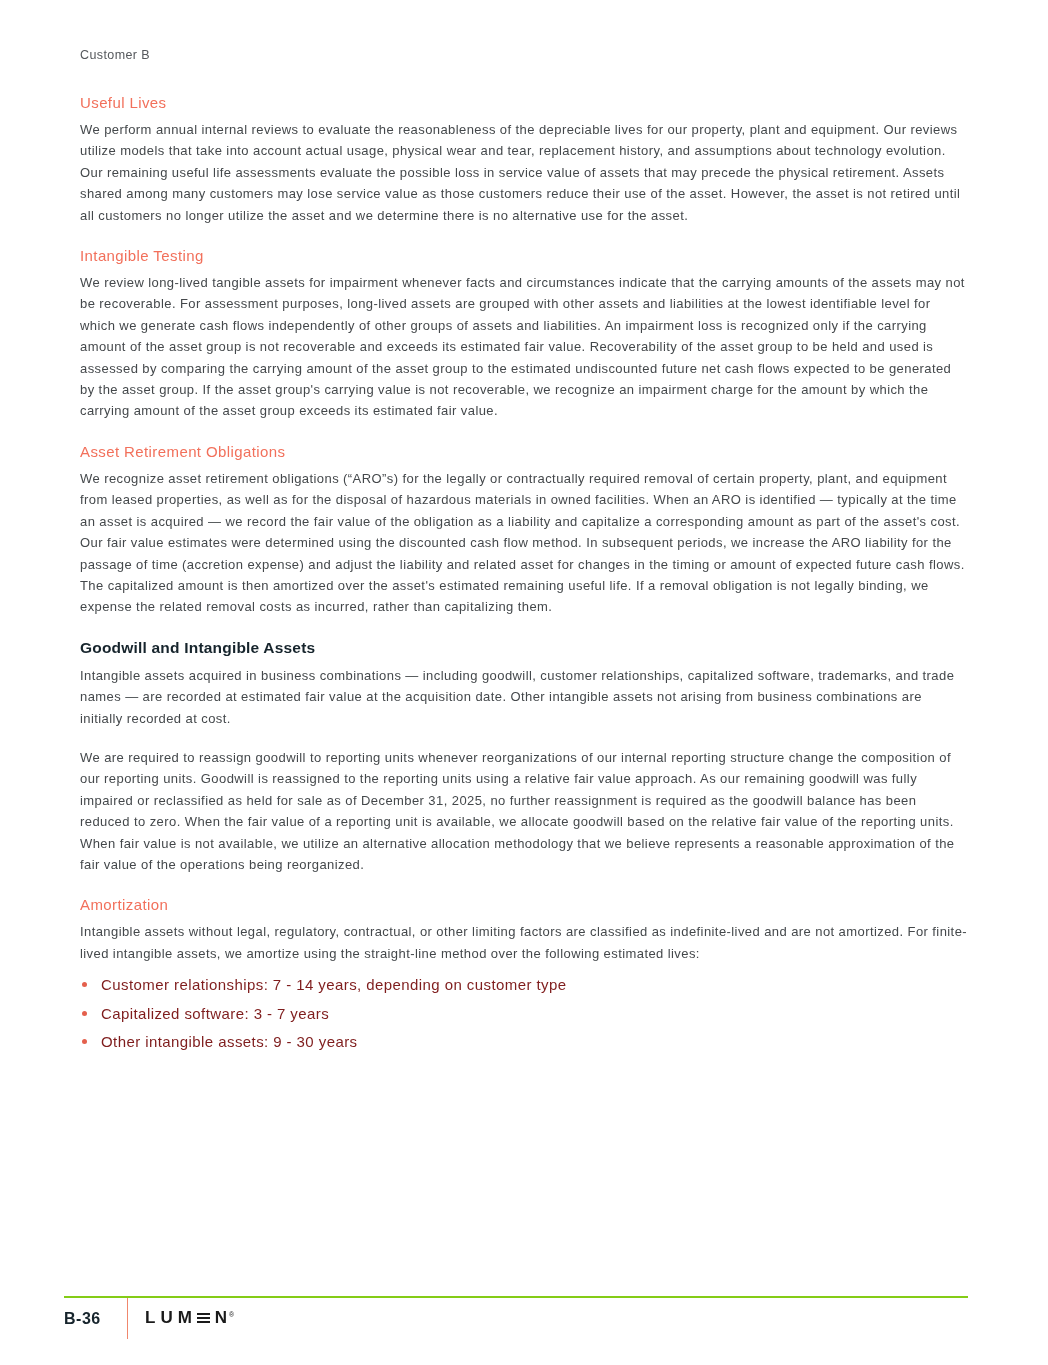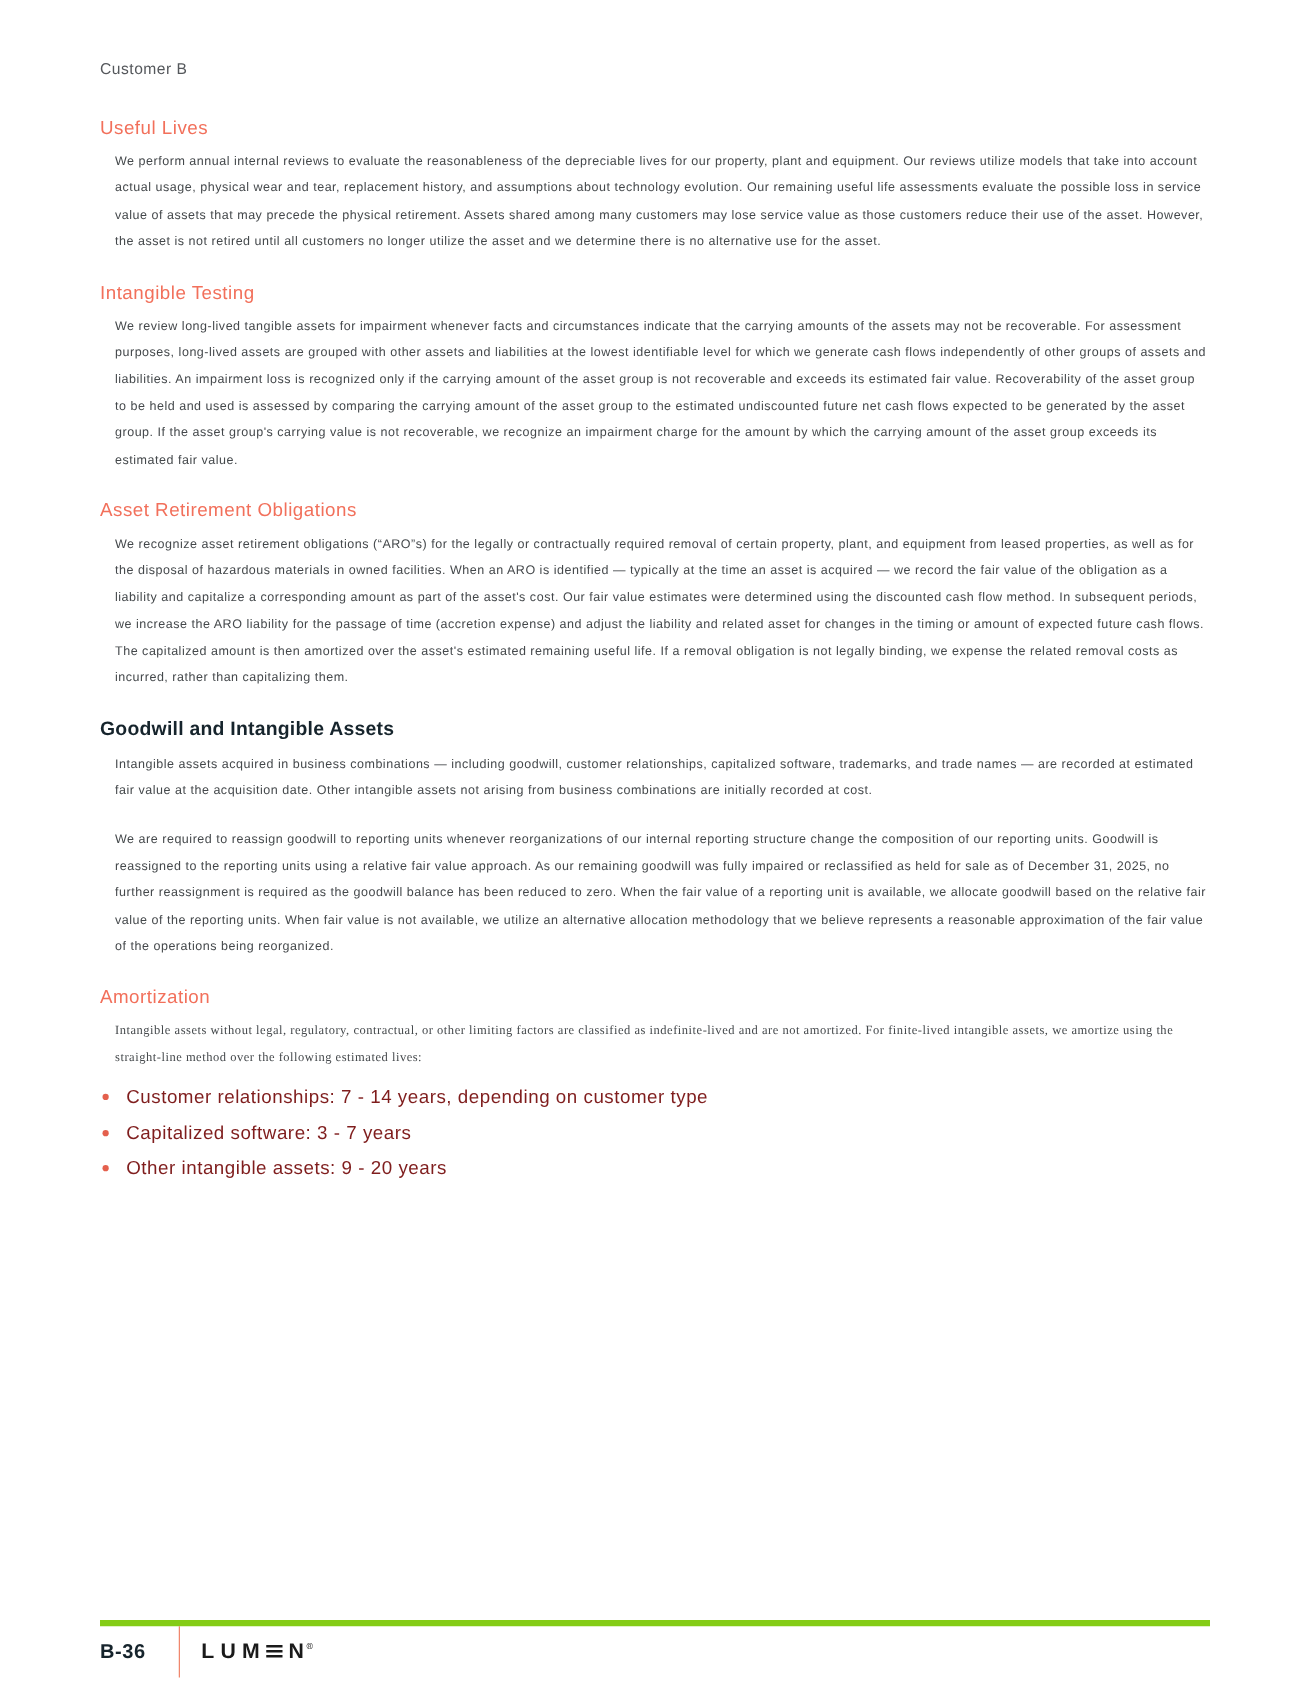--- a/index.html
+++ b/index.html
@@ -31,26 +31,26 @@
   .bold-head {
     color: #16242c;
     font-size: 15.5px;
     font-weight: 700;
     letter-spacing: 0.2px;
     line-height: 21px;
     margin: 19px 0 7px 0;
   }
   .body-p {
     color: #44484b;
-    font-size: 10px;
+    font-size: 13px;
     line-height: 21.4px;
     letter-spacing: 0.42px;
-    margin: 0 0 18px 12px;
+    margin: 0 0 18px 0;
   }
-  .body-p.pre-list { margin-bottom: 10px; font-family: Liberation Serif, serif; }
+  .body-p.pre-list { margin-bottom: 10px; }
   .bullet-list {
     list-style: none;
     margin: 0;
     padding: 0;
   }
   .bullet-list li {
     display: flex;
     align-items: flex-start;
     margin-bottom: 7px;
     color: #7f1d1d;
@@ -62,24 +62,24 @@
     flex: 0 0 auto;
     width: 5px;
     height: 5px;
     border-radius: 50%;
     background: #e4604d;
     margin: 8px 14px 0 2px;
   }
   
   .footer {
     position: absolute;
-    left: 80px;
+    left: 64px;
     right: 80px;
     top: 1296px;
-    border-top: 5px solid #84cc16;
+    border-top: 2px solid #84cc16;
     display: flex;
     align-items: flex-start;
   }
   .page-num {
     width: 63px;
     padding-top: 12px;
     font-size: 16px;
     font-weight: 700;
     color: #16242c;
     letter-spacing: 0.5px;
@@ -152,21 +152,21 @@
       <li>
         <span class="bullet-dot"></span>
         <span>Customer relationships: 7 - 14 years, depending on customer type</span>
       </li>
       <li>
         <span class="bullet-dot"></span>
         <span>Capitalized software: 3 - 7 years</span>
       </li>
       <li>
         <span class="bullet-dot"></span>
-        <span>Other intangible assets: 9 - 20 years</span>
+        <span>Other intangible assets: 9 - 30 years</span>
       </li>
     </ul>
 
   </div>
 
   <div class="footer">
     <div class="page-num">B-36</div>
     <div class="v-rule"></div>
     <div class="lumen-logo">
       <span class="lumen-text">LUM</span>

